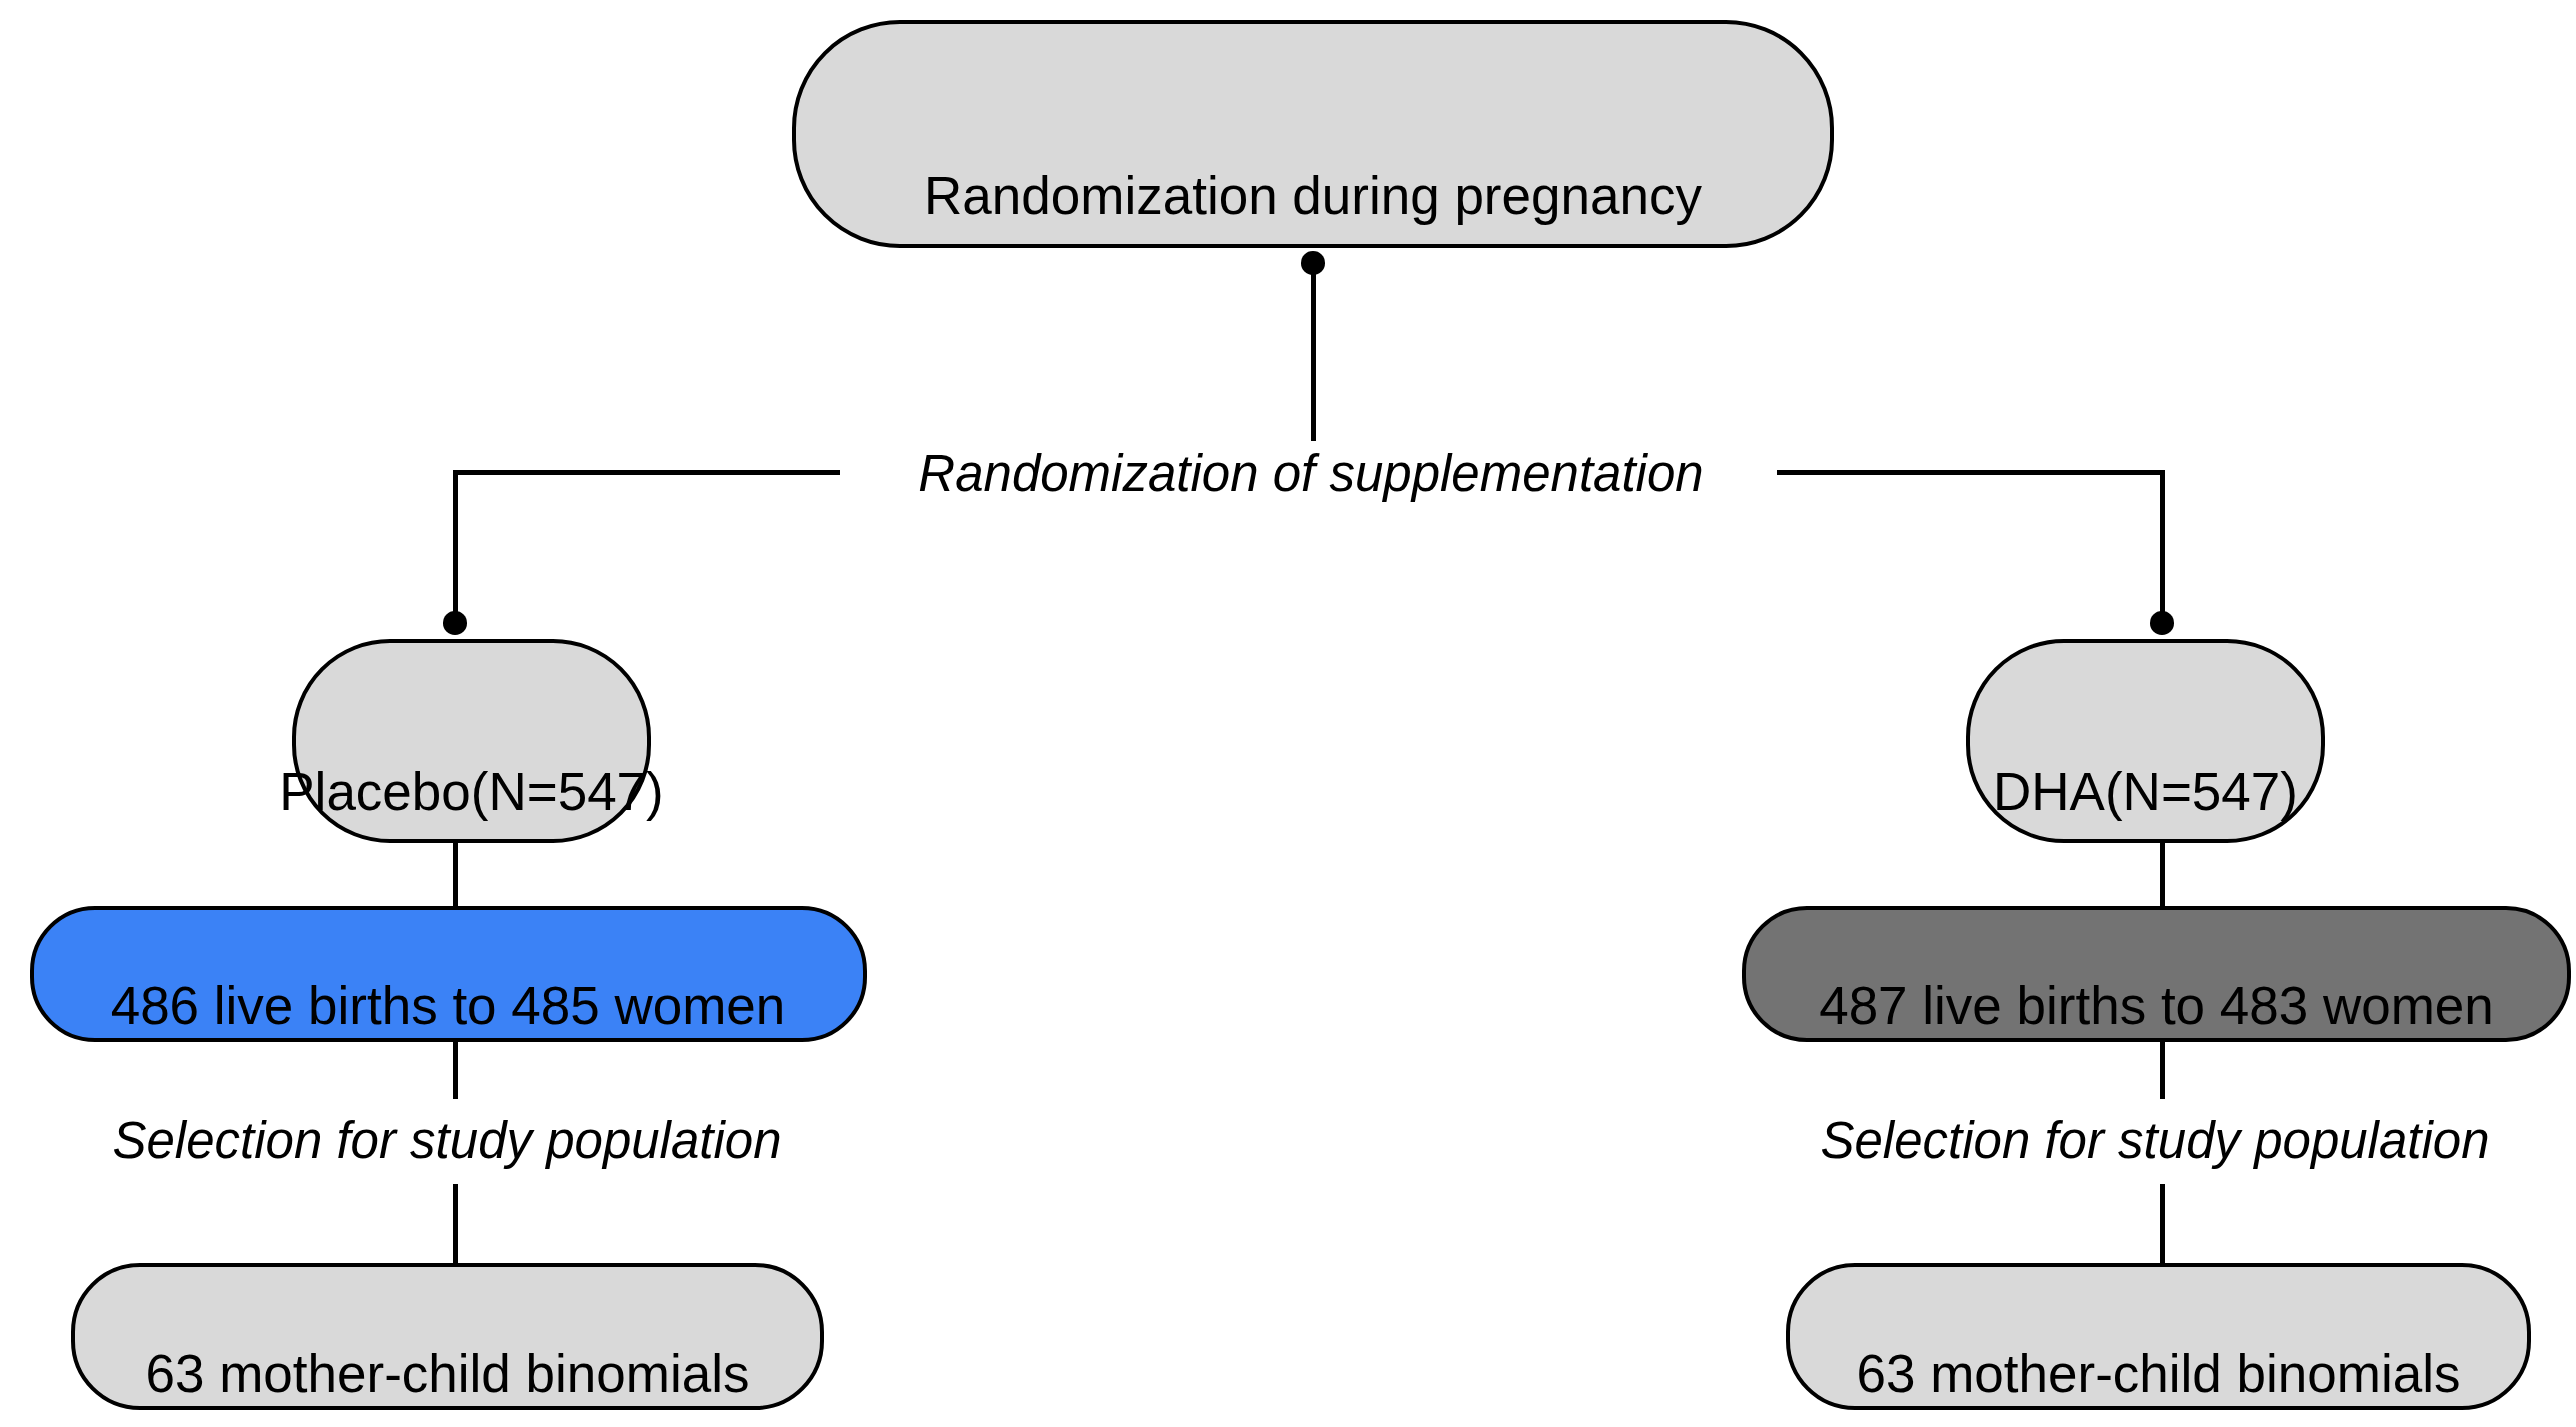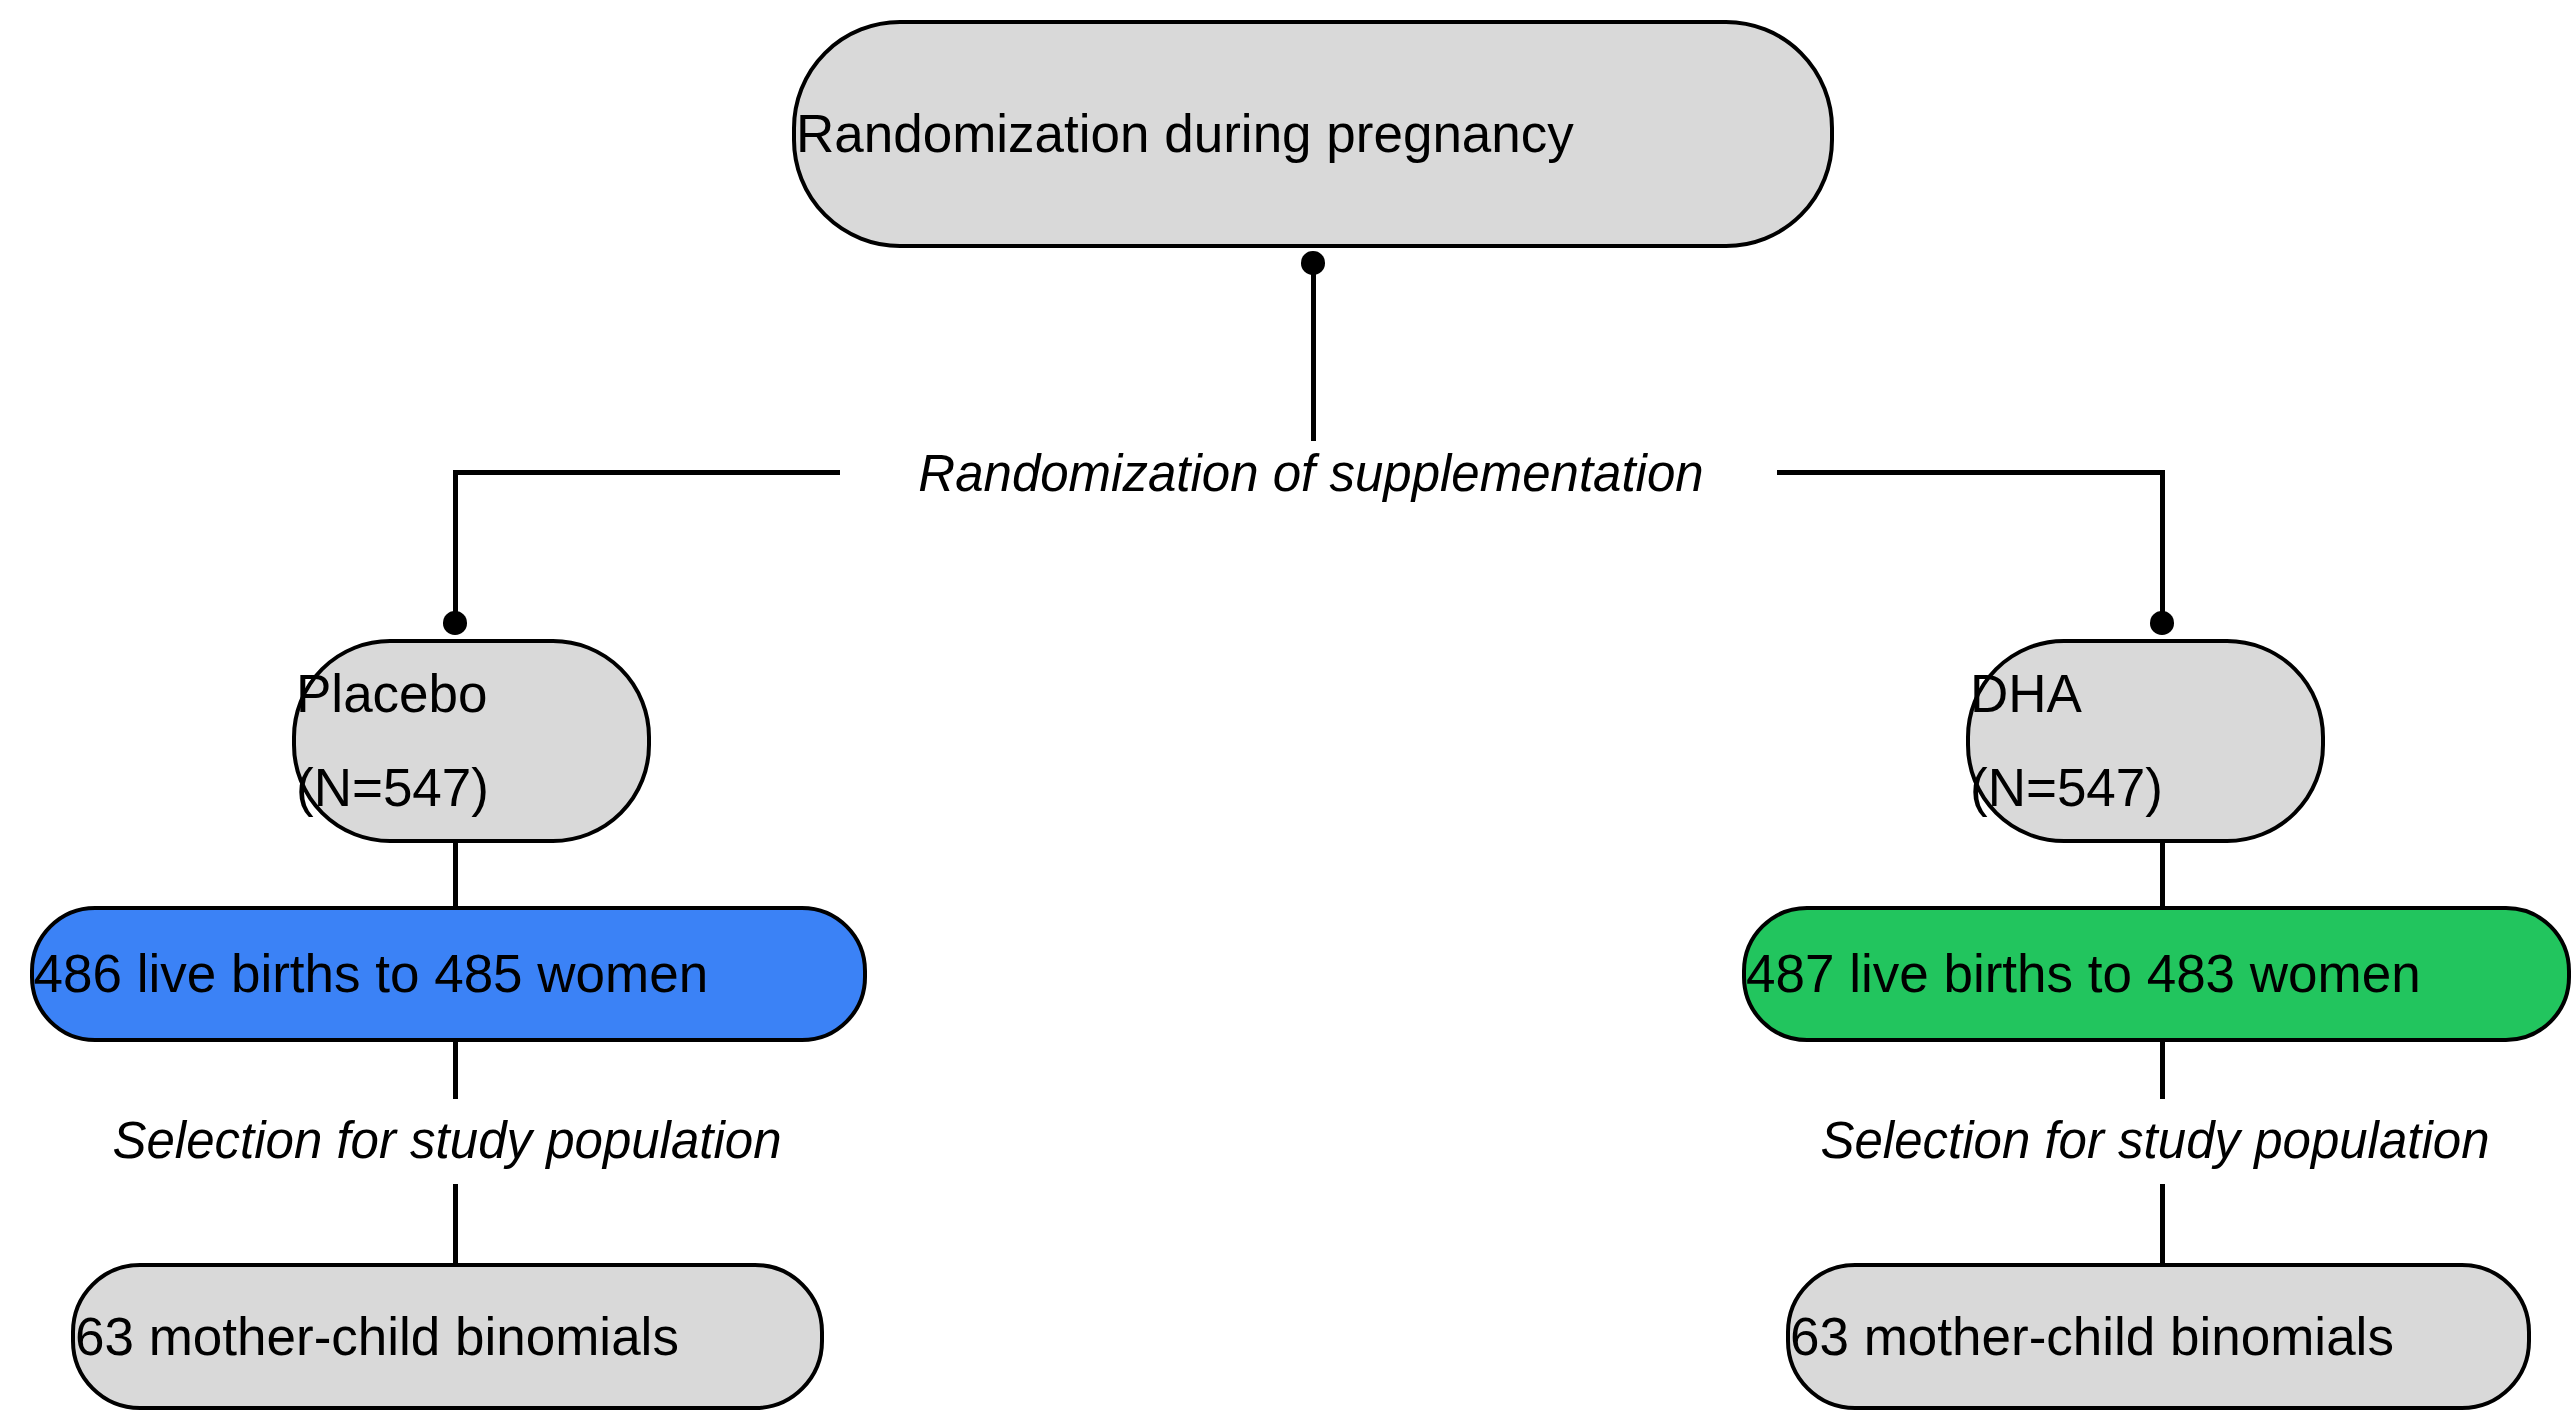--- a/index.html
+++ b/index.html
@@ -13,22 +13,22 @@
     overflow: hidden;
     color: #000000;
   }
 
   .node {
     position: absolute;
     box-sizing: border-box;
     background: #d9d9d9;
     border: 4.9px solid #000000;
     display: flex;
-    flex-direction: column;
-    align-items: flex-start;
+    flex-direction: row;
+    align-items: flex-end;
     justify-content: center;
     text-align: center;
   }
 
   .node .nline {
     font-size: 53px;
     line-height: 1.78;
     white-space: nowrap;
   }
 
@@ -87,21 +87,21 @@
     <div class="nline">DHA</div>
     <div class="nline">(N=547)</div>
   </div>
 
   <div class="line vline" style="left: 453px; top: 843px; height: 63px; background: rgb(0, 0, 0);"></div>
   <div class="line vline" style="left: 2160px; top: 843px; height: 63px; background: rgb(0, 0, 0);"></div>
 
   <div class="node single" style="left: 29.5px; top: 906px; width: 837px; height: 136px; border-radius: 65px; background: #3b82f6; border-color: rgb(0, 0, 0);">
     <div class="nline">486 live births to 485 women</div>
   </div>
-  <div class="node single" style="left: 1742px; top: 906px; width: 829px; height: 136px; border-radius: 65px; background: #22c55e; border-color: rgb(0, 0, 0);">
+  <div class="node single" style="left: 1742px; top: 906px; width: 829px; height: 136px; border-radius: 65px; background: #737373; border-color: rgb(0, 0, 0);">
     <div class="nline">487 live births to 483 women</div>
   </div>
 
   <div class="line vline" style="left: 453px; top: 1042px; height: 57px; background: rgb(0, 0, 0);"></div>
   <div class="line vline" style="left: 2160px; top: 1042px; height: 57px; background: rgb(0, 0, 0);"></div>
 
   <div class="flow-label" style="left:447px; top:1140px;">Selection for study population</div>
   <div class="flow-label" style="left:2155px; top:1140px;">Selection for study population</div>
 
   <div class="line vline" style="left: 453px; top: 1184px; height: 79px; background: rgb(0, 0, 0);"></div>

